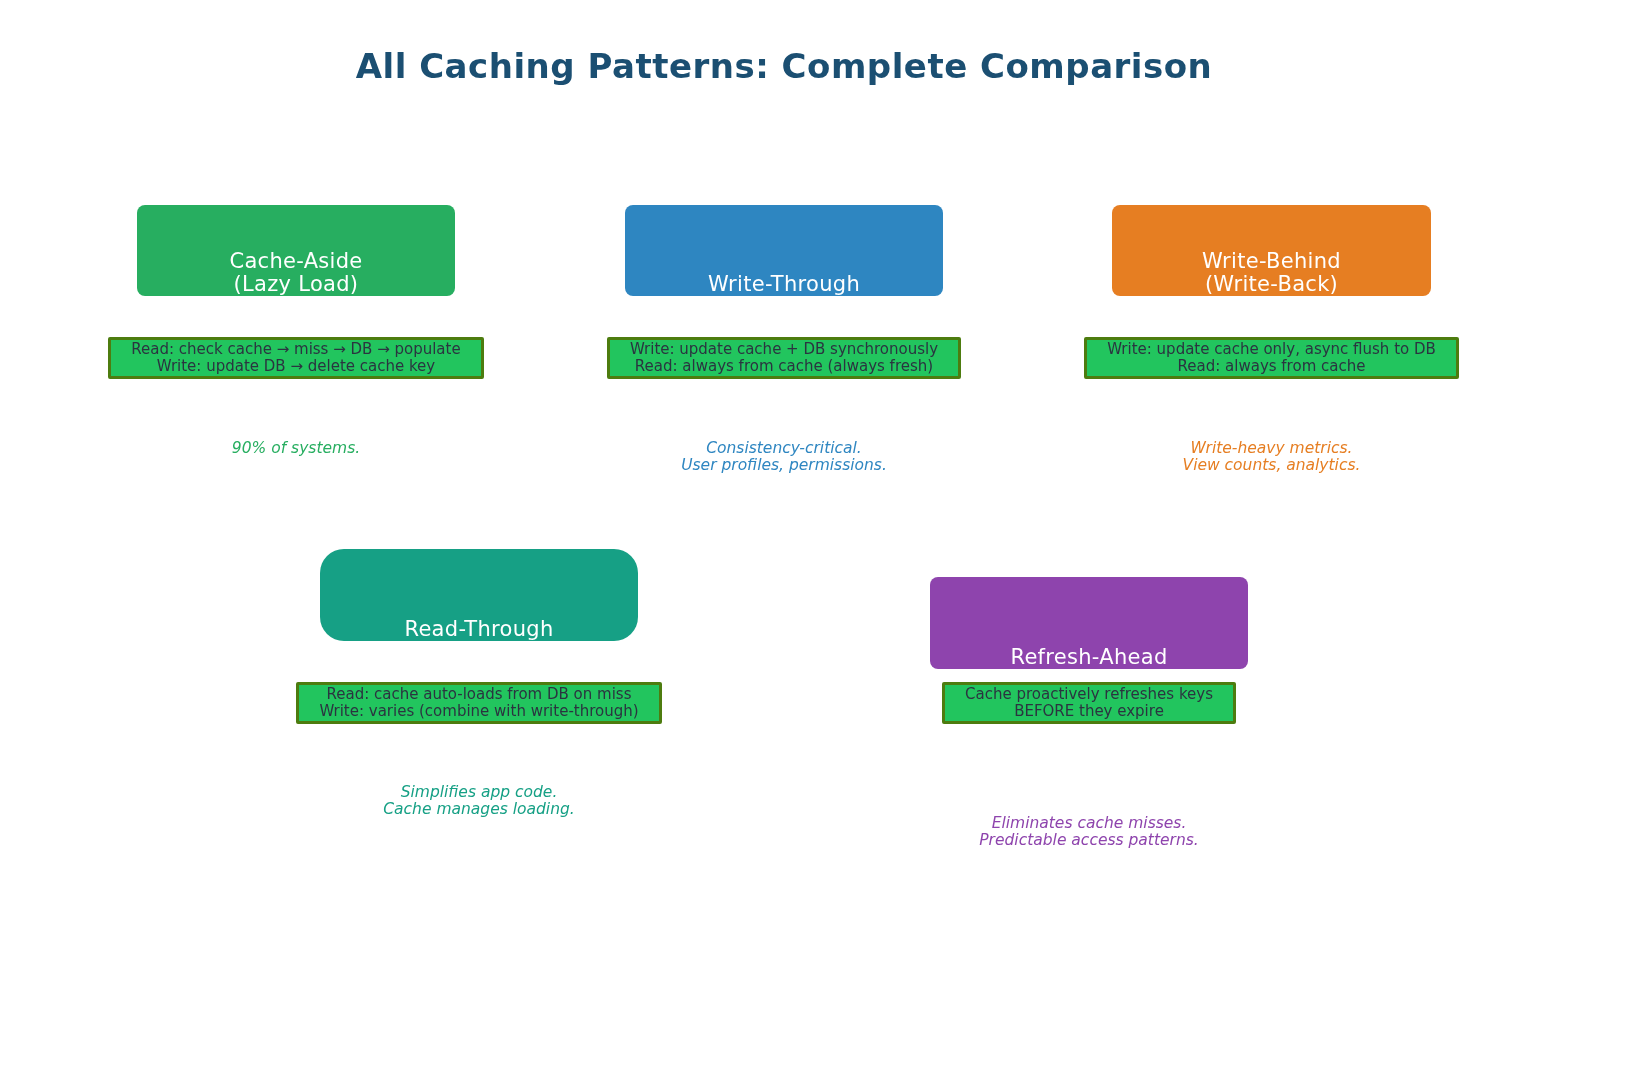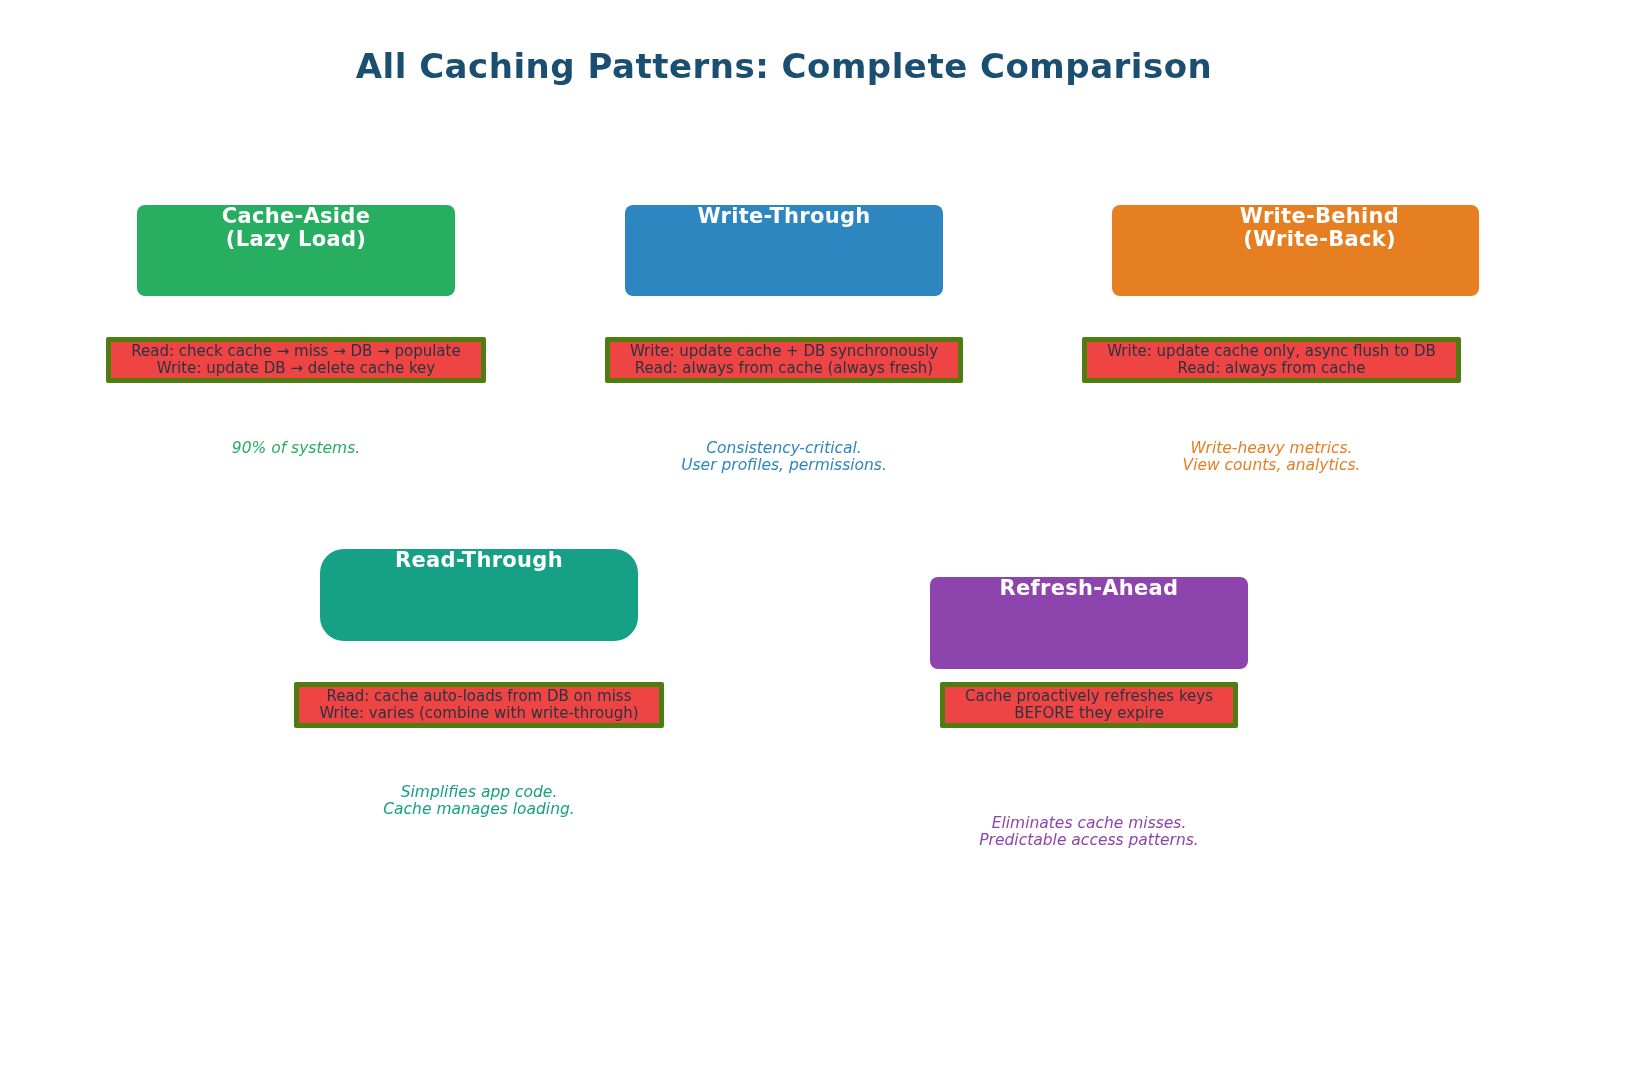--- a/index.html
+++ b/index.html
@@ -20,39 +20,39 @@
     font-size: 34px;
     font-weight: bold;
     letter-spacing: 0.5px;
   }
   .pattern-box {
     position: absolute;
     border-radius: 8px;
     display: flex;
     flex-direction: column;
     align-items: center;
-    justify-content: flex-start;
+    justify-content: flex-end;
     color: #ffffff;
-    font-weight: bold;
+    font-weight: normal;
     font-size: 21px;
     text-align: center;
   }
   .pt-line {
     display: block;
     line-height: 23px;
     letter-spacing: 0.3px;
   }
   .desc-wrap {
     position: absolute;
     text-align: center;
   }
   .desc-box {
     display: inline-block;
-    background: #ef4444;
-    border: 5px solid #4d7c0f;
+    background: #22c55e;
+    border: 3px solid #4d7c0f;
     border-radius: 2px;
     padding: 1px 20px;
     font-size: 15px;
     color: #2b3440;
     text-align: center;
   }
   .d-line { display: block; line-height: 17px; }
   .note {
     position: absolute;
     text-align: center;
@@ -87,21 +87,21 @@
   <div class="desc-wrap" style="left:545px;top:337px;width:478px">
     <div class="desc-box"><span class="d-line">Write: update cache + DB synchronously</span><span class="d-line">Read: always from cache (always fresh)</span></div>
   </div>
   <div class="note" style="left: 545px; top: 440px; width: 478px; color: rgb(46, 134, 193);">
       <span class="n-line">Consistency-critical.</span>
       <span class="n-line">User profiles, permissions.</span>
     </div>
 </div>
 
 <div>
-  <div class="pattern-box" style="left: 1112px; top: 205px; width: 319px; height: 91px; background-color: rgb(230, 126, 34); padding-left: 48px;">
+  <div class="pattern-box" style="left: 1112px; top: 205px; width: 319px; height: 91px; background-color: rgb(230, 126, 34);">
       <span class="pt-line">Write-Behind</span>
       <span class="pt-line">(Write-Back)</span>
     </div>
   <div class="desc-wrap" style="left:1032px;top:337px;width:479px">
     <div class="desc-box"><span class="d-line">Write: update cache only, async flush to DB</span><span class="d-line">Read: always from cache</span></div>
   </div>
   <div class="note" style="left: 1032px; top: 440px; width: 479px; color: rgb(230, 126, 34);">
       <span class="n-line">Write-heavy metrics.</span>
       <span class="n-line">View counts, analytics.</span>
     </div>

